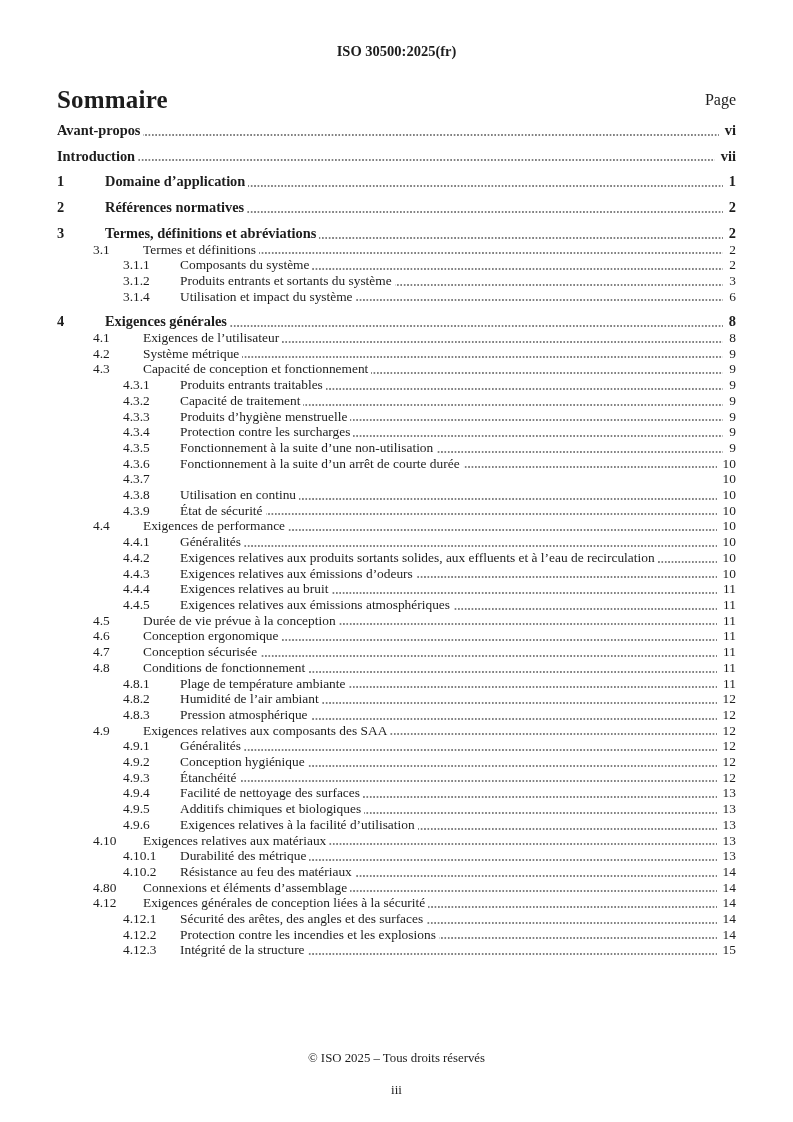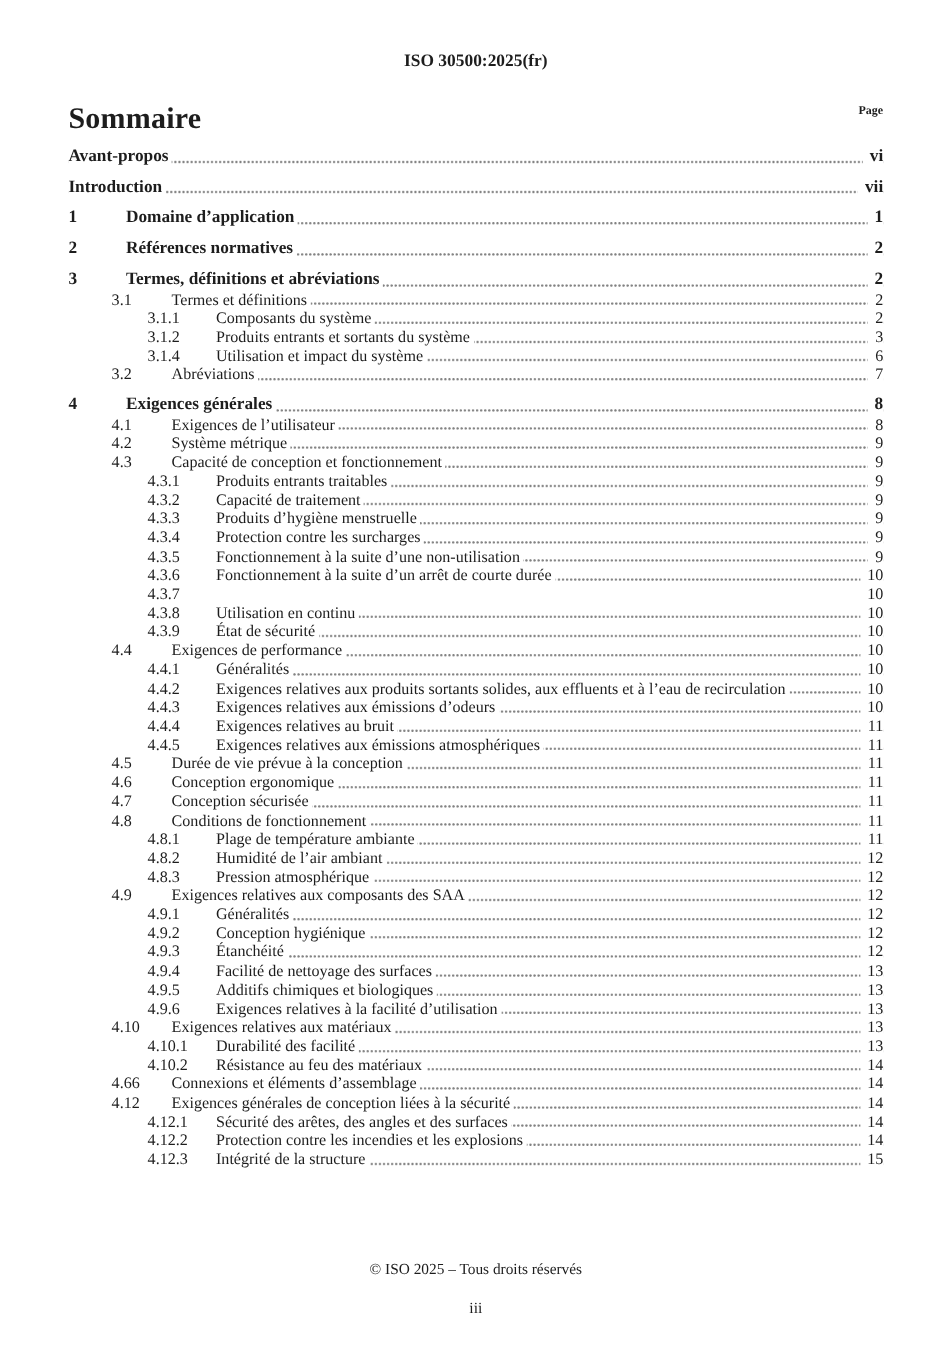--- a/index.html
+++ b/index.html
@@ -16,31 +16,31 @@
     overflow: hidden;
   }
   .doc-ref {
     text-align: center;
     font-weight: bold;
     font-size: 14.5px;
     line-height: 16px;
   }
   .title-row {
     display: flex;
-    align-items: flex-start;
+    align-items: center;
     justify-content: space-between;
     margin-top: 28px;
   }
   .doc-title {
     font-size: 25px;
     font-weight: bold;
     line-height: 1.04;
     letter-spacing: 0.2px;
   }
-  .page-label { font-size: 10px; font-weight: bold; }
+  .page-label { font-size: 16px; }
 
   #toc { margin-top: 2px; }
   .toc-row {
     display: flex;
     font-size: 13.4px;
     line-height: 15.7px;
   }
   .toc-row .num { flex: 0 0 auto; }
   .lvl1 { font-weight: bold; font-size: 14.4px; margin-top: 10px; }
   .lvl1 .num { width: 48px; }
@@ -131,24 +131,20 @@
     <span class="num">3.1.2</span>
     <span class="entry"><span class="t">Produits entrants et sortants du système</span><span class="pg">3</span></span>
   </div>
 
 
   <div class="toc-row lvl3">
     <span class="num">3.1.4</span>
     <span class="entry"><span class="t">Utilisation et impact du système</span><span class="pg">6</span></span>
   </div>
 
-  <div class="toc-row lvl2">
-    <span class="num">3.2</span>
-    <span class="entry"><span class="t">Abréviations</span><span class="pg">7</span></span>
-  </div>
 
   <div class="toc-row lvl1">
     <span class="num">4</span>
     <span class="entry"><span class="t">Exigences générales</span><span class="pg">8</span></span>
   </div>
 
   <div class="toc-row lvl2">
     <span class="num">4.1</span>
     <span class="entry"><span class="t">Exigences de l’utilisateur</span><span class="pg">8</span></span>
   </div>
@@ -308,30 +304,30 @@
     <span class="entry"><span class="t">Exigences relatives à la facilité d’utilisation</span><span class="pg">13</span></span>
   </div>
 
   <div class="toc-row lvl2">
     <span class="num">4.10</span>
     <span class="entry"><span class="t">Exigences relatives aux matériaux</span><span class="pg">13</span></span>
   </div>
 
   <div class="toc-row lvl3">
     <span class="num">4.10.1</span>
-    <span class="entry"><span class="t">Durabilité des facilité</span><span class="pg">13</span></span>
+    <span class="entry"><span class="t">Durabilité des métrique</span><span class="pg">13</span></span>
   </div>
 
   <div class="toc-row lvl3">
     <span class="num">4.10.2</span>
     <span class="entry"><span class="t">Résistance au feu des matériaux</span><span class="pg">14</span></span>
   </div>
 
   <div class="toc-row lvl2">
-    <span class="num">4.66</span>
+    <span class="num">4.80</span>
     <span class="entry"><span class="t">Connexions et éléments d’assemblage</span><span class="pg">14</span></span>
   </div>
 
   <div class="toc-row lvl2">
     <span class="num">4.12</span>
     <span class="entry"><span class="t">Exigences générales de conception liées à la sécurité</span><span class="pg">14</span></span>
   </div>
 
   <div class="toc-row lvl3">
     <span class="num">4.12.1</span>

